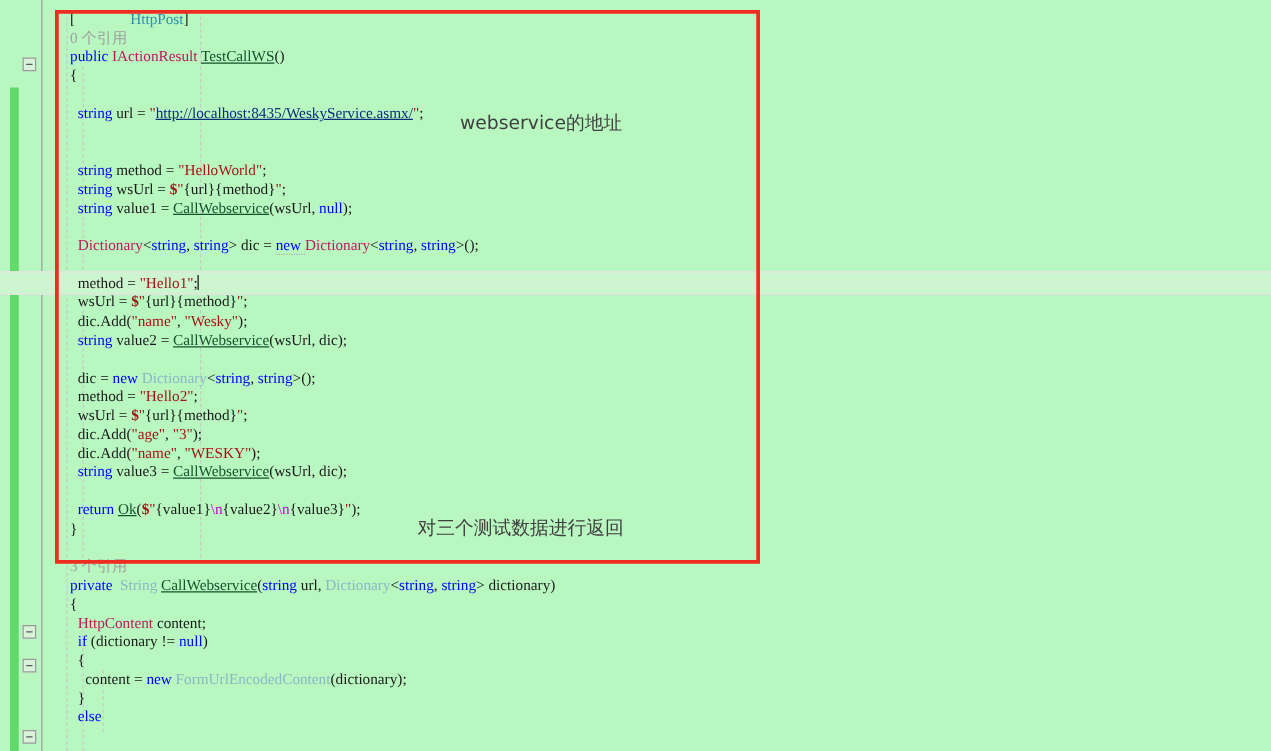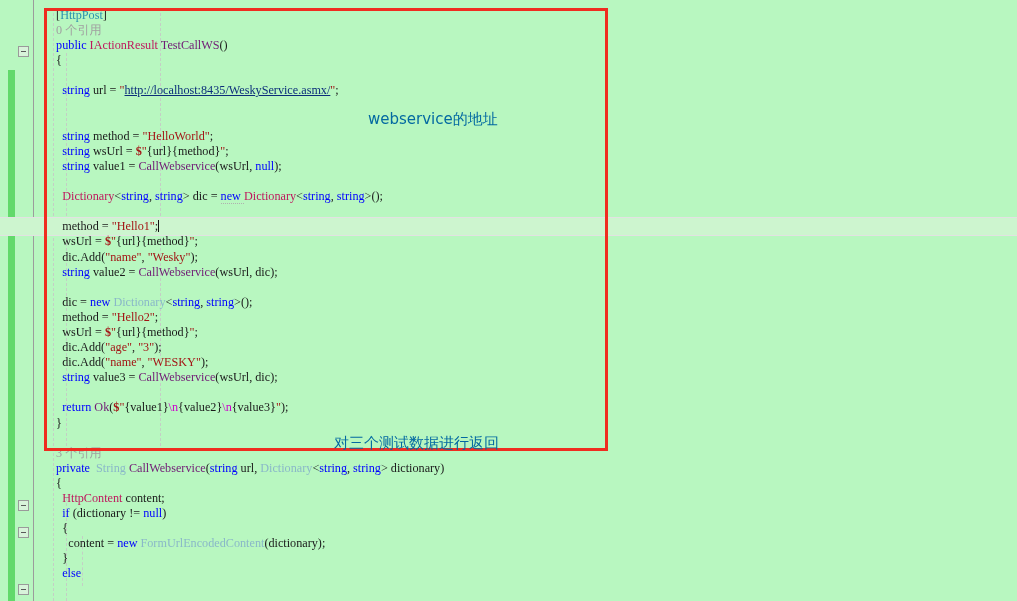--- a/index.html
+++ b/index.html
@@ -75,44 +75,43 @@
   .caret{
     display:inline-block;width:1px;height:12px;
     background:#101010;vertical-align:-2px;
     margin-left:0px;
   }
 
   
   .kw      {color:#0000ff;}            
   .type    {color:#be185d;}            
   .typeg   {color:#8ab8c8;}            
-  .mth     {color:#701a75;}            
+  .mth     {color:#14532d;text-decoration:underline;}            
   .str     {color:#a31515;}            
-  .attr    {color:#2b91af;}            
+  .attr    {color:#2b91af;margin-left:44px;}            
   .punct   {color:#1a1a1a;}
   .esc     {color:#cc00cc;}            
   .dollar  {color:#a31515;font-weight:bold;}
   .lens    {color:#a0a0a0;margin-top:44px;}            
   .url     {color:#0b2d7a;text-decoration:underline;margin-top:14px;}
   .sugg    {border-bottom:1px dotted #b0b0b0;}
 
   
   .redbox{
     position:absolute;
     border:3px solid #ef2c20;
     box-sizing:border-box;
     pointer-events:none;
   }
   .note{
     position:absolute;
-    color:#0369a1;
+    color:#404040;
     font-family:"DejaVu Sans","Liberation Sans",sans-serif;
     font-size:15px;
     white-space:nowrap;
-    margin-top:21px;
   }
 </style>
 </head>
 <body>
 
 <div id="editor">
 
   <div class="change-bar" style="top:70px;height:531px;"></div>
 
   <div class="fold-rail" style="top:0px;height:601px;"></div>

